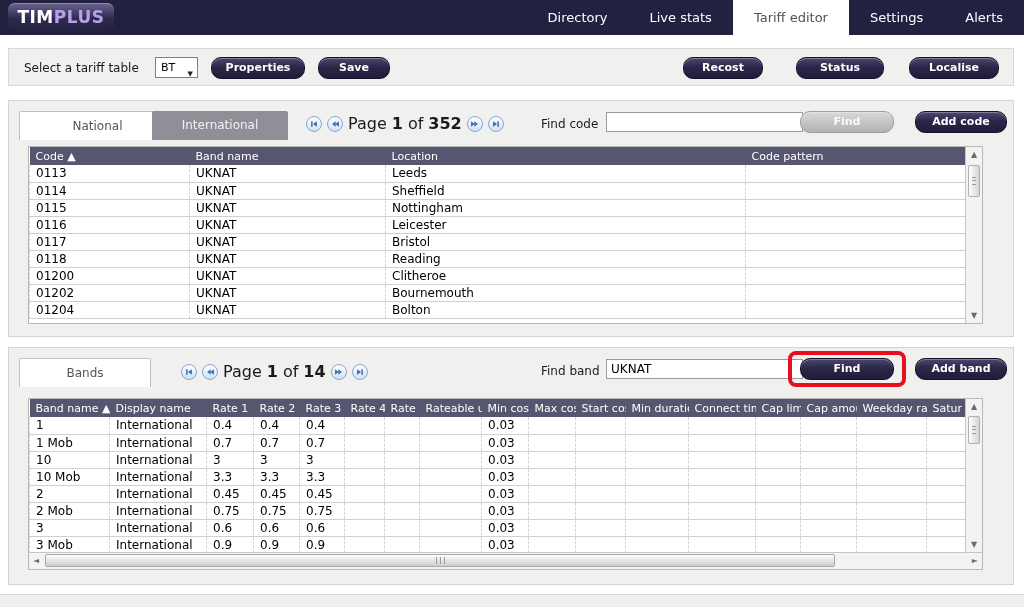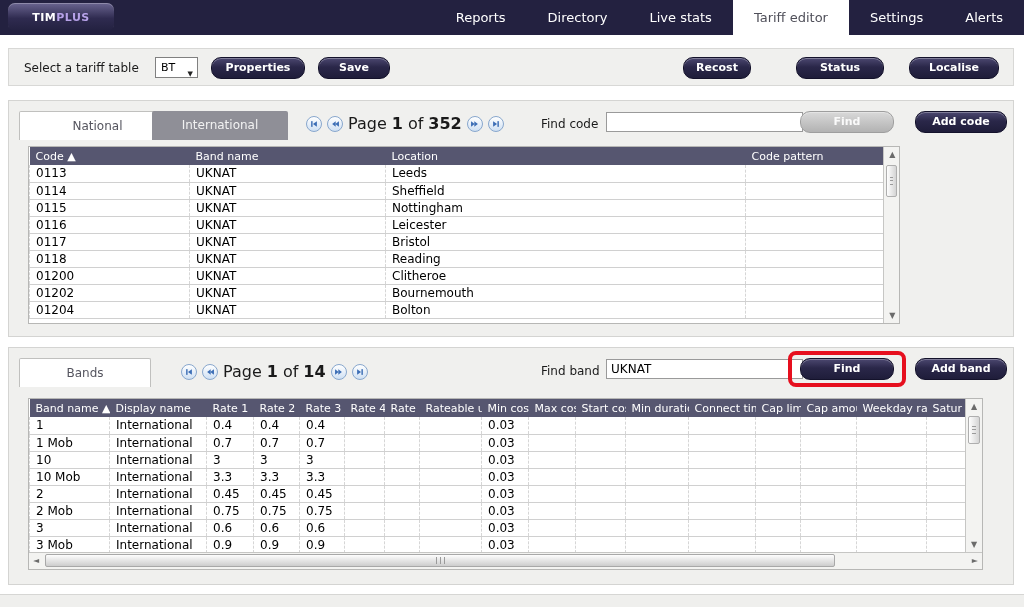--- a/index.html
+++ b/index.html
@@ -5,41 +5,41 @@
 <style>
   * { margin:0; padding:0; box-sizing:border-box; }
   html,body { width:1024px; height:607px; background:#fff; font-family:"DejaVu Sans", sans-serif; overflow:hidden; position:relative; }
 
   
   .navbar { position:absolute; left:0; top:0; width:1024px; height:35px; background:#232140; }
   .logo { position:absolute; left:8px; top:3px; width:106px; height:28px; border-radius:7px;
           background:linear-gradient(#6a6590, #2f2b50 55%, #232140);
           box-shadow:inset 0 1px 0 rgba(255,255,255,.25);
           display:flex; align-items:center; justify-content:center;
-          font-weight:bold; font-size:11px; letter-spacing:.5px; }
+          font-weight:bold; font-size:17px; letter-spacing:.5px; }
   .logo .tim { color:#ffffff; } .logo .plus { color:#b7a2e8; }
   .nav-items { position:absolute; right:0; top:0; height:35px; display:flex; }
   .nav-item { padding:0 21px; line-height:35px; color:#fff; font-size:13px; cursor:pointer; white-space:nowrap; }
   .nav-item.active { background:#ffffff; color:#50505a; }
 
   
   .toolbar { position:absolute; left:8px; top:48px; width:1006px; height:38px; background:#f0f0ee; border:1px solid #d8d8d6; }
   .tb-label { position:absolute; left:15px; top:12px; font-size:12px; color:#1a1a1a; }
   .select { position:absolute; left:146px; top:8px; width:43px; height:21px; background:#fff; border:1px solid #808080;
             font-size:11px; line-height:19px; padding-left:5px; color:#000; cursor:pointer; }
   .select .caret { position:absolute; right:4px; top:7px; font-size:7px; color:#222; }
 
   .btn { position:absolute; height:22px; border-radius:10px; border:1px solid #14122b; color:#fff;
          background:linear-gradient(#4c4870, #2a2749 45%, #1f1d3a);
          box-shadow:inset 0 1px 0 rgba(255,255,255,.3);
          font-size:11px; font-weight:bold; text-align:center; line-height:20px; cursor:pointer; }
   .btn-gray { background:linear-gradient(#d9d9d9, #b2b2b2); border:1px solid #9e9e9e; color:#fafafa; }
   .toolbar .b-props { left:202px; top:8px; width:94px; }
   .toolbar .b-save  { left:309px; top:8px; width:72px;text-align:center; }
-  .toolbar .b-recost{ left:674px; top:8px; width:68px; }
+  .toolbar .b-recost{ left:674px; top:8px; width:80px; }
   .toolbar .b-status{ left:787px; top:8px; width:88px; }
   .toolbar .b-local { left:900px; top:8px; width:90px; }
 
   
   .panel { position:absolute; left:8px; width:1006px; background:#f0f0ee; border:1px solid #d4d4d2; }
   #panel-codes { top:100px; height:237px; }
   #panel-bands { top:347px; height:238px;text-decoration:underline; }
 
   .tab { position:absolute; top:10px; height:29px; line-height:29px; text-align:center; font-size:12px;
          border-radius:2px 2px 0 0; cursor:pointer; }
@@ -56,21 +56,21 @@
   .find-input { position:absolute; left:597px; top:11px; width:197px; height:20px; border:1px solid #9a9a9a;
                 font-family:"DejaVu Sans", sans-serif; font-size:12px; padding:0 4px; background:#fff; }
   .b-find { left:791px; top:10px; width:94px; }
   .b-add  { left:906px; top:10px; width:92px; }
 
   .highlight { position:absolute; left:779px; top:3px; width:118px; height:36px;
                border:4px solid #e60f1e; border-radius:8px; pointer-events:none; z-index:5; }
 
   
   .tbl-wrap { position:absolute; left:19px; background:#fff; border:1px solid #b7b7b5; }
-  #codes-wrap { top:45px; width:872px; height:178px; display:flex; }
+  #codes-wrap { top:45px; width:955px; height:178px; display:flex; }
   #bands-wrap { top:50px; width:955px; height:172px; display:grid; grid-template-columns:936px 17px; grid-template-rows:153px 17px; }
 
   .clip { overflow:hidden; }
   #codes-wrap .clip { width:936px; height:100%; }
   table { border-collapse:collapse; table-layout:fixed; }
   #codes-table { width:936px; }
   #bands-table { width:972px; }
   th { background:#565670; color:#fff; font-weight:normal; font-size:11px; text-align:left;
        height:18px; padding:0 6px; overflow:hidden; white-space:nowrap; }
   td { height:17px; padding:0 6px; font-size:12px; color:#000; background:#fff;
@@ -115,21 +115,20 @@
 </style>
 </head>
 <body>
 
 <div class="navbar">
   <div class="logo">
     <span class="tim">TIM</span>
       <span class="plus">PLUS</span>
   </div>
   <div class="nav-items">
-    <div class="nav-item">Reports</div>
     <div class="nav-item">Directory</div>
     <div class="nav-item">Live stats</div>
     <div class="nav-item active">Tariff editor</div>
     <div class="nav-item">Settings</div>
     <div class="nav-item">Alerts</div>
   </div>
 </div>
 
 <div class="toolbar">
   <span class="tb-label">Select a tariff table</span>

